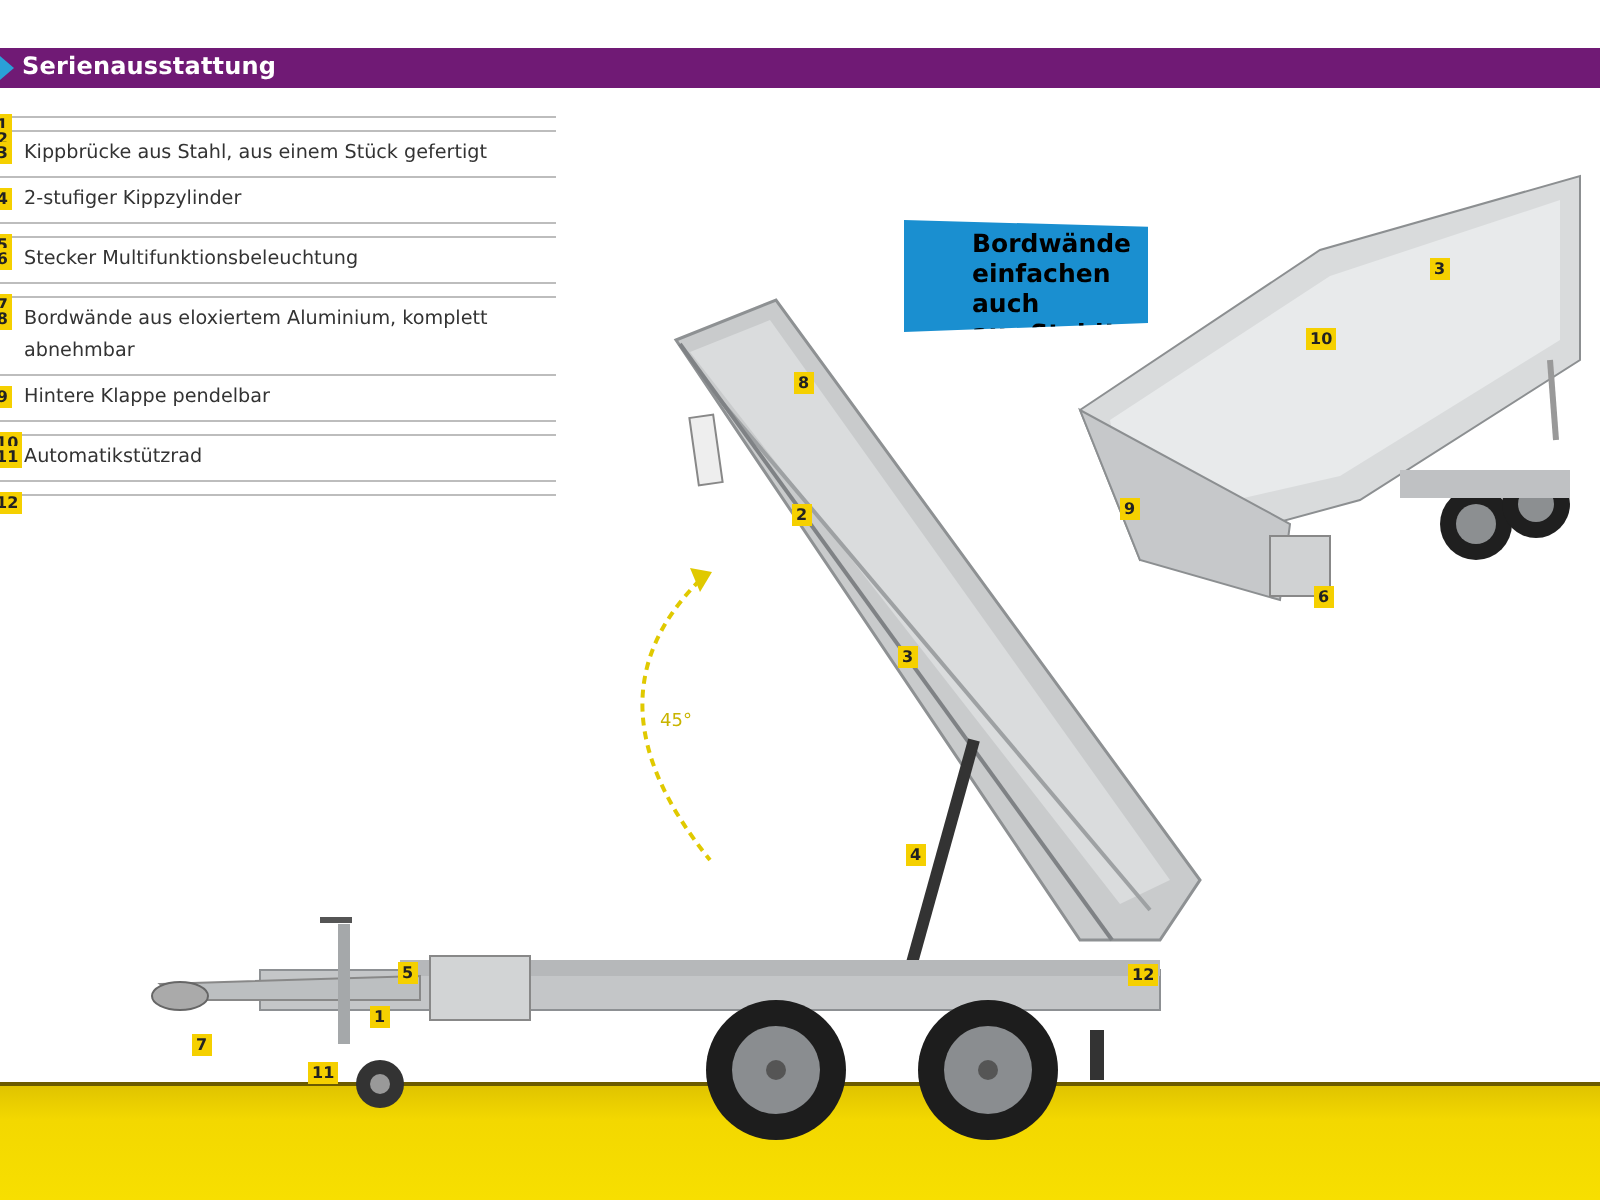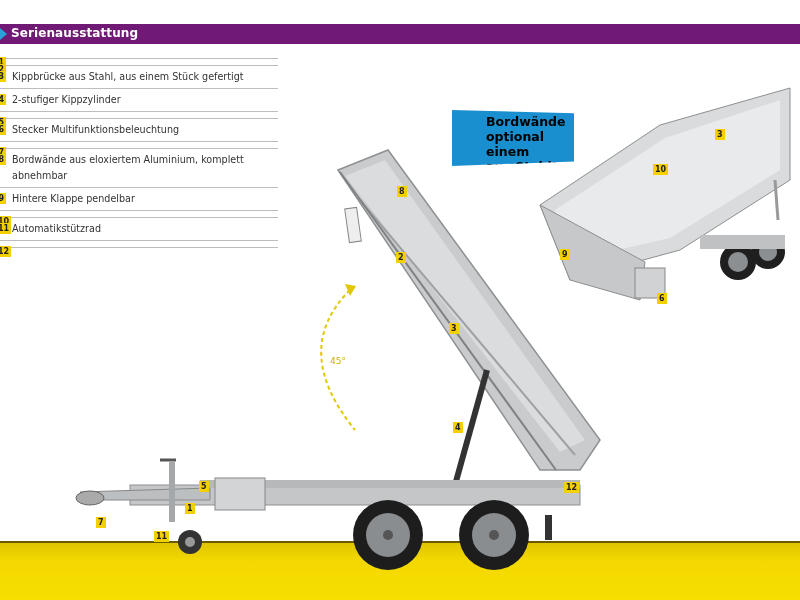--- a/index.html
+++ b/index.html
@@ -90,21 +90,21 @@
   <circle cx="768" cy="252" r="9" fill="#8c8f91"></circle>
   <rect x="700" y="235" width="85" height="14" fill="#bfc1c3"></rect>
   <line x1="775" y1="180" x2="778" y2="220" stroke="#999" stroke-width="3"></line>
 </svg>
 
 <div class="angle-text">45°</div>
 
 <div class="callout">
   <div class="callout-text">
     <div>Bordwände</div>
-    <div>optional einem</div>
+    <div>einfachen auch</div>
     <div>aus Stahl!</div>
   </div>
 </div>
 
 <div class="label" style="left:397px;top:186px">8</div>
 <div class="label" style="left:396px;top:252px">2</div>
 <div class="label" style="left:449px;top:323px">3</div>
 <div class="label" style="left:453px;top:422px">4</div>
 <div class="label" style="left:199px;top:481px">5</div>
 <div class="label" style="left:185px;top:503px">1</div>

